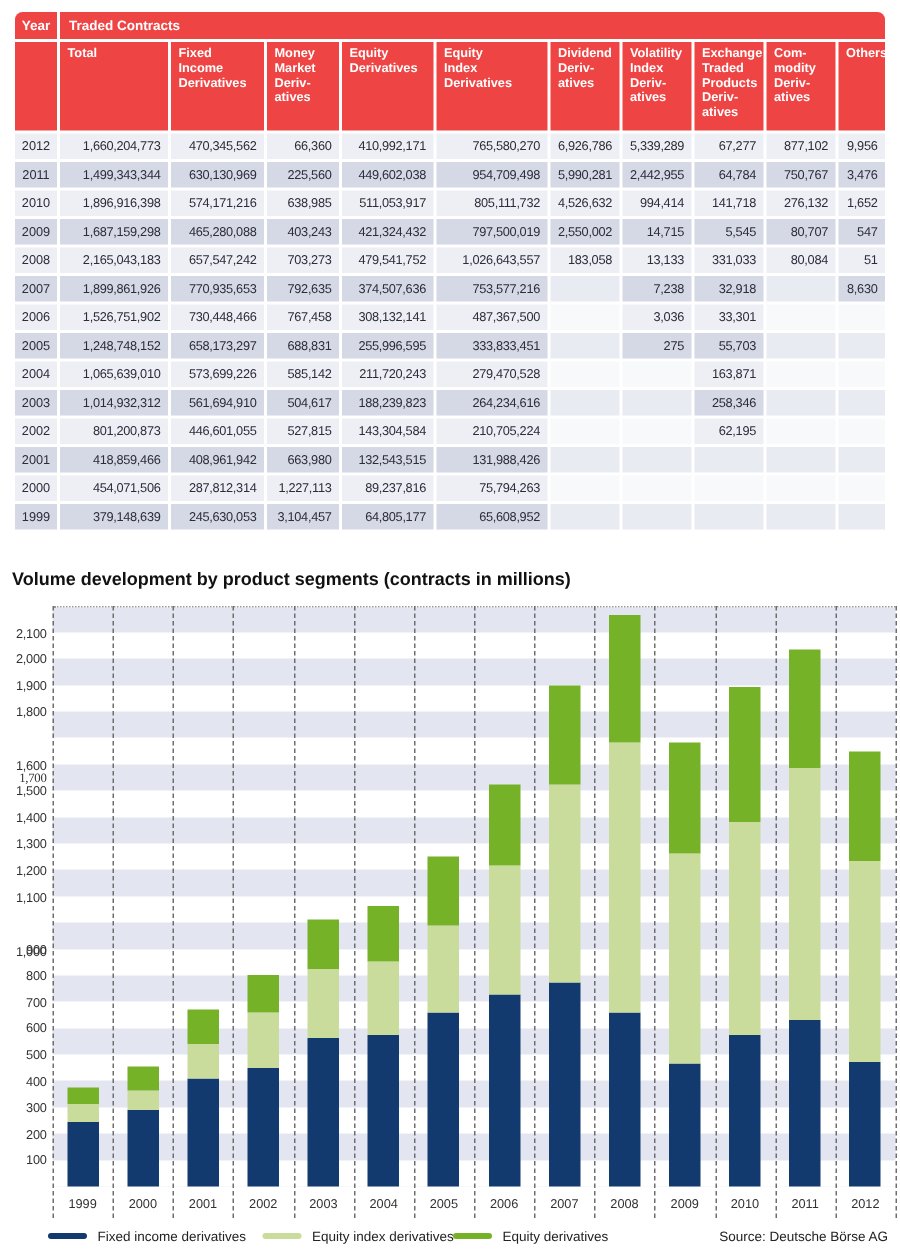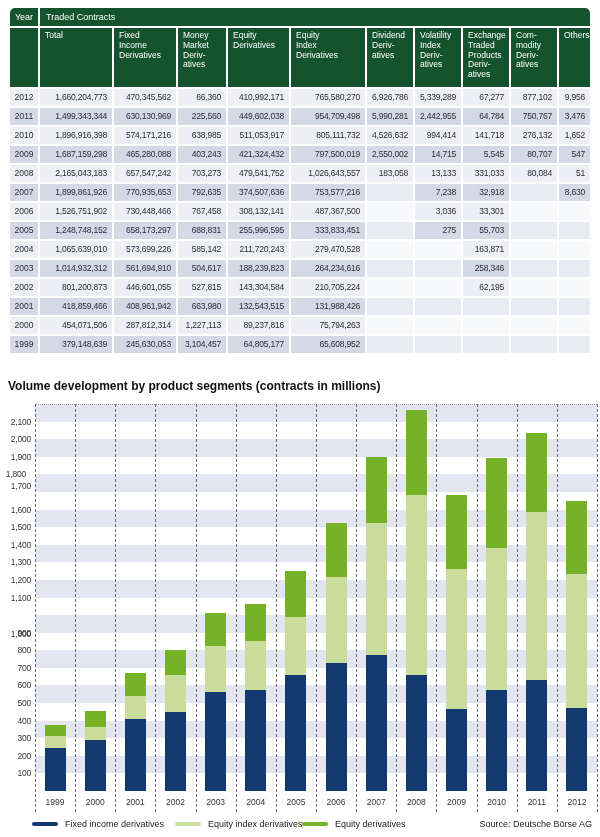--- a/index.html
+++ b/index.html
@@ -3,21 +3,21 @@
 <meta charset="utf-8">
 <style>
   * { margin:0; padding:0; box-sizing:border-box; }
   html,body { background:#ffffff; }
   body { width:600px; height:837px; position:relative; font-family:"Liberation Sans", sans-serif; color:#2c2c3a; overflow:hidden; }
 
   
   .tbl-wrap { position:absolute; top:6px; left:8px; width:584px; }
   table { border-collapse:separate; border-spacing:2px; table-layout:fixed; width:584px; }
   th, td { font-size:8.5px; line-height:1.15; overflow:hidden; }
-  thead th { background:#14532d; color:#ffffff; font-weight:normal; text-align:left; vertical-align:top; }
+  thead th { background:#ef4444; color:#ffffff; font-weight:bold; text-align:left; vertical-align:top; }
   th.year-head { border-top-left-radius:5px; text-align:center; vertical-align:middle; height:18px; font-size:9px; }
   th.group-head { border-top-right-radius:5px; padding-left:6px; vertical-align:middle; font-size:9px; }
   th.col-head { padding:3px 2px 2px 5px; height:59px; white-space:pre-line; font-size:8.5px; }
   tbody td { height:17px; text-align:right; padding-right:5px; white-space:nowrap; letter-spacing:-0.2px; color:#2c2c3a; }
   tbody td.year { text-align:center; padding-right:0; letter-spacing:0; }
   tr.light td { background:#edeff5; }
   tr.dark  td { background:#d5d8e5; }
   tr.light td.empty { background:#f8f9fb; }
   tr.dark  td.empty { background:#e9ebf3; }
 
@@ -352,22 +352,22 @@
     <div class="ylabel" style="top: 662.864px;">700</div>
     <div class="ylabel" style="top: 645.273px;">800</div>
     <div class="ylabel" style="top: 627.682px;">900</div>
     <div class="ylabel" style="top: 629px;">1,000</div>
     <div class="ylabel" style="top: 592.5px;">1,100</div>
     <div class="ylabel" style="top: 574.909px;">1,200</div>
     <div class="ylabel" style="top: 557.318px;">1,300</div>
     <div class="ylabel" style="top: 539.727px;">1,400</div>
     <div class="ylabel" style="top: 522.136px;">1,500</div>
     <div class="ylabel" style="top: 504.545px;">1,600</div>
-    <div class="ylabel" style="top: 481px;">1,700</div>
-    <div class="ylabel" style="top: 469.364px; text-align: center;">1,800</div>
+    <div class="ylabel" style="top: 513px; font-family: Liberation Serif, serif;">1,700</div>
+    <div class="ylabel" style="top: 469.364px;">1,800</div>
     <div class="ylabel" style="top: 451.773px;">1,900</div>
     <div class="ylabel" style="top: 434.182px;">2,000</div>
     <div class="ylabel" style="top: 416.591px;">2,100</div>
   </div>
 <div id="xlabels">
     <div class="xlabel" style="left: 35px; width: 40.1429px;">1999</div>
     <div class="xlabel" style="left: 75.1429px; width: 40.1429px;">2000</div>
     <div class="xlabel" style="left: 115.286px; width: 40.1429px;">2001</div>
     <div class="xlabel" style="left: 155.429px; width: 40.1429px;">2002</div>
     <div class="xlabel" style="left: 195.571px; width: 40.1429px;">2003</div>

